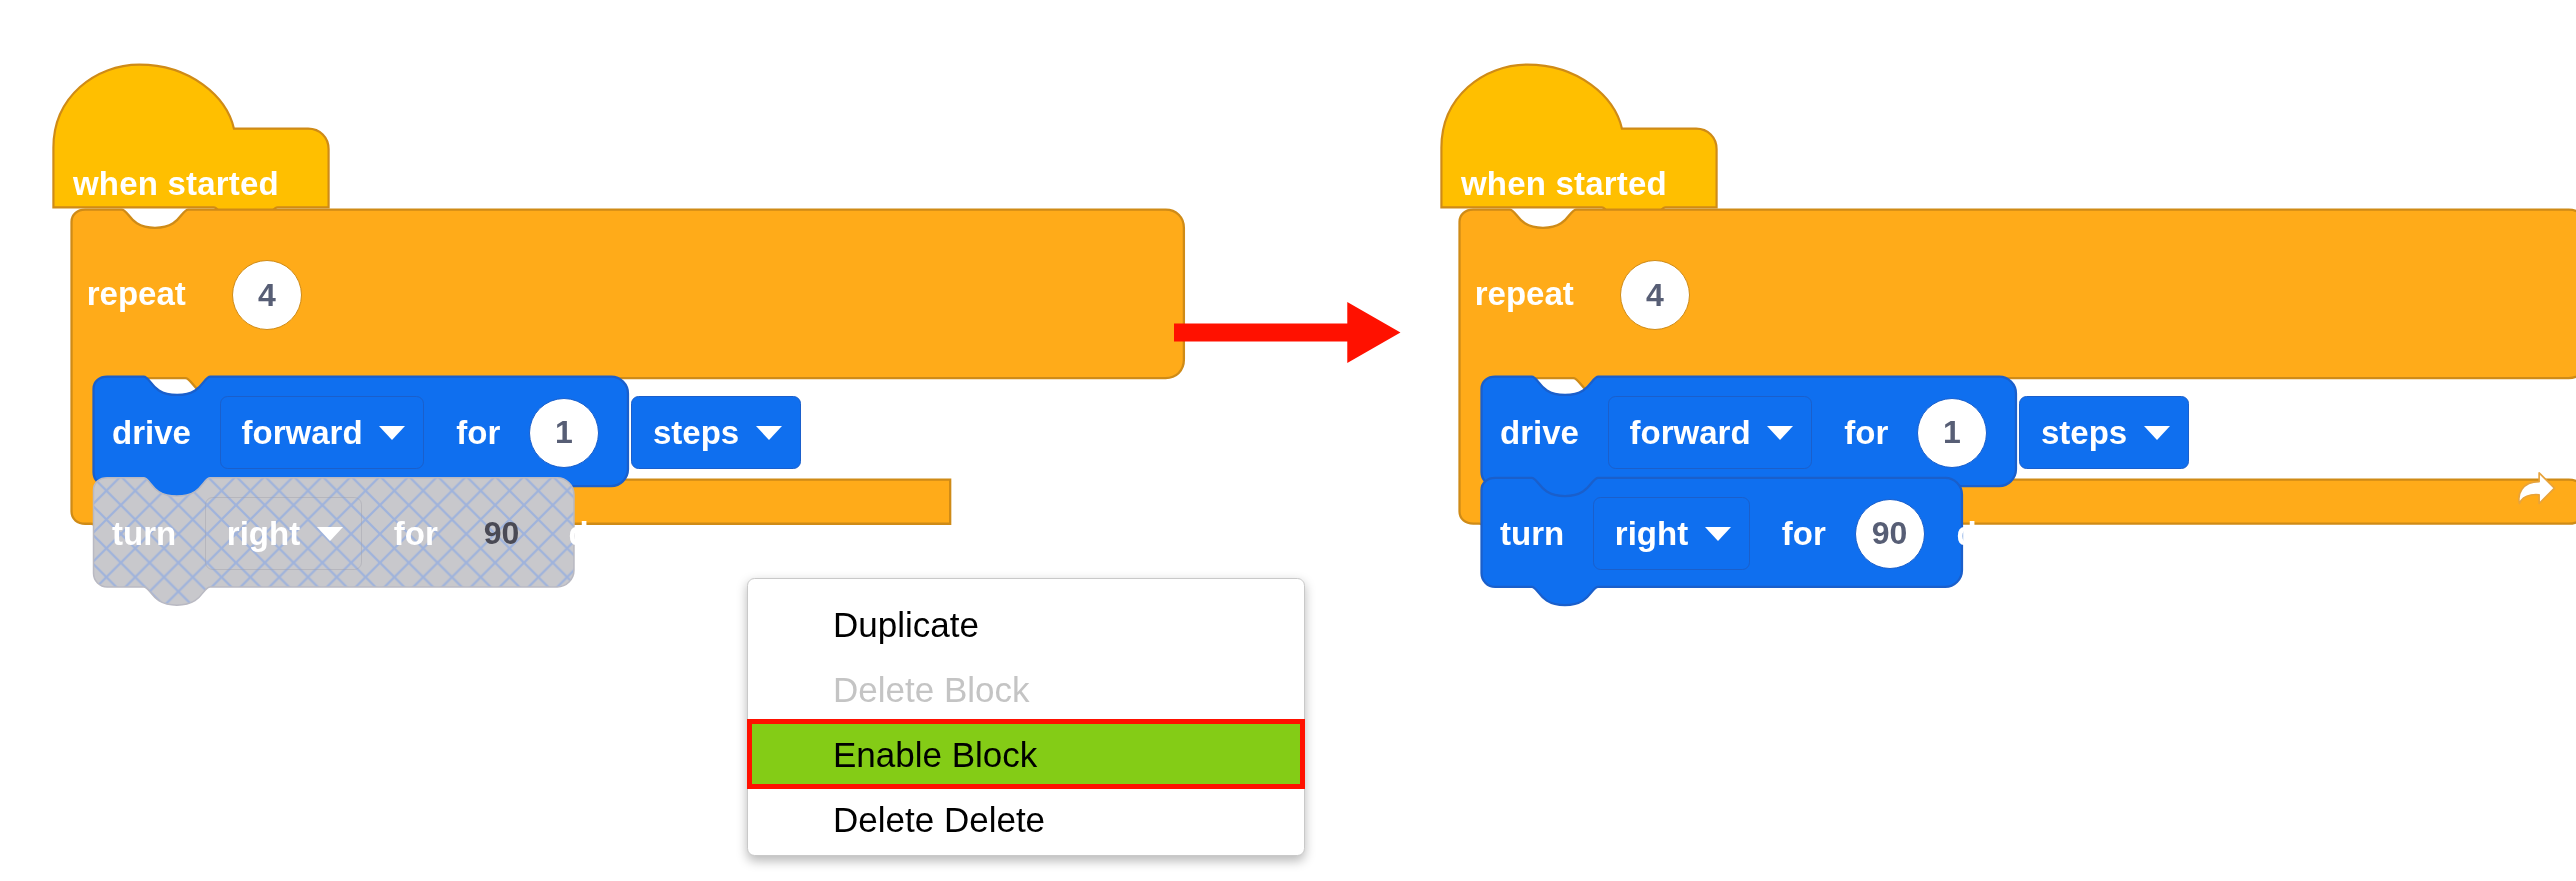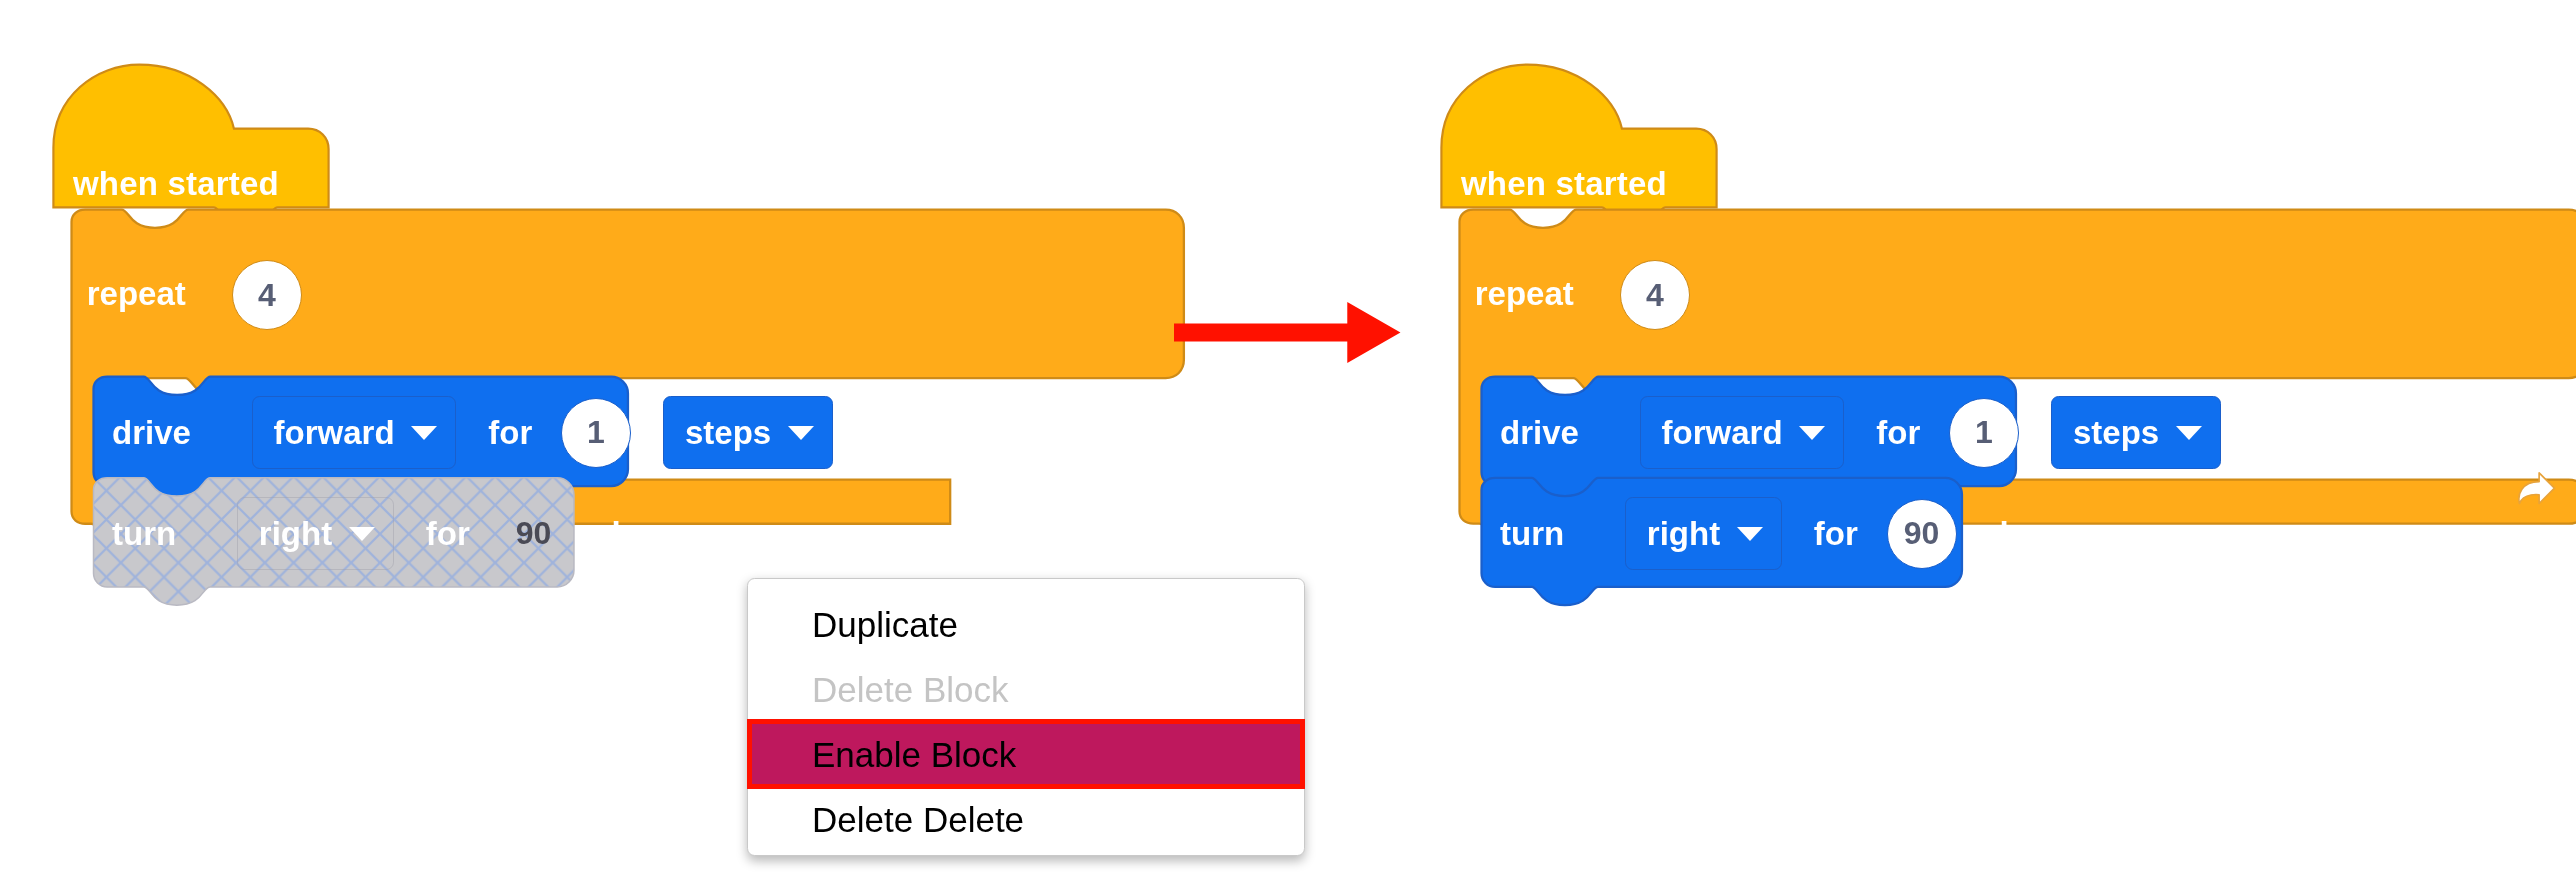--- a/index.html
+++ b/index.html
@@ -86,21 +86,20 @@
   }
   .dropdown {
     display: inline-flex;
     align-items: center;
     gap: 16.7px;
     background: #0f6fef;
     border: 1.5px solid #1a5fcb;
     box-sizing: border-box;
     border-radius: 7.6px;
     padding: 16.7px 18px 16.7px 21px;
-    margin-left: 32px;
   }
   .dd-label {
     font-size: 33px;
     font-weight: bold;
     color: #ffffff;
     white-space: nowrap;
   }
   .caret {
     width: 0; height: 0;
     border-left: 13px solid transparent;
@@ -138,28 +137,28 @@
     border: 0.8px solid #c9c9c9;
     border-radius: 7.6px;
     box-shadow: 0 4.6px 10.6px rgba(0,0,0,0.28);
     box-sizing: border-box;
     padding: 13.7px 0 15px 0;
   }
   .ctx-item {
     height: 65px;
     display: flex;
     align-items: center;
-    padding-left: 64px;
+    padding-left: 85px;
     font-size: 35px;
     color: #000000;
     white-space: nowrap;
     box-sizing: border-box;
   }
   .ctx-item.disabled { color: #c4c4c4; }
-  .ctx-item.highlighted { background: #be185d; }
+  .ctx-item.highlighted { background: #84cc16; }
 
   .ctx-highlight-box {
     position: absolute;
     border: 5.3px solid #ff1100;
     box-sizing: border-box;
     pointer-events: none;
   }
 
   
   .red-arrow { position: absolute; }

